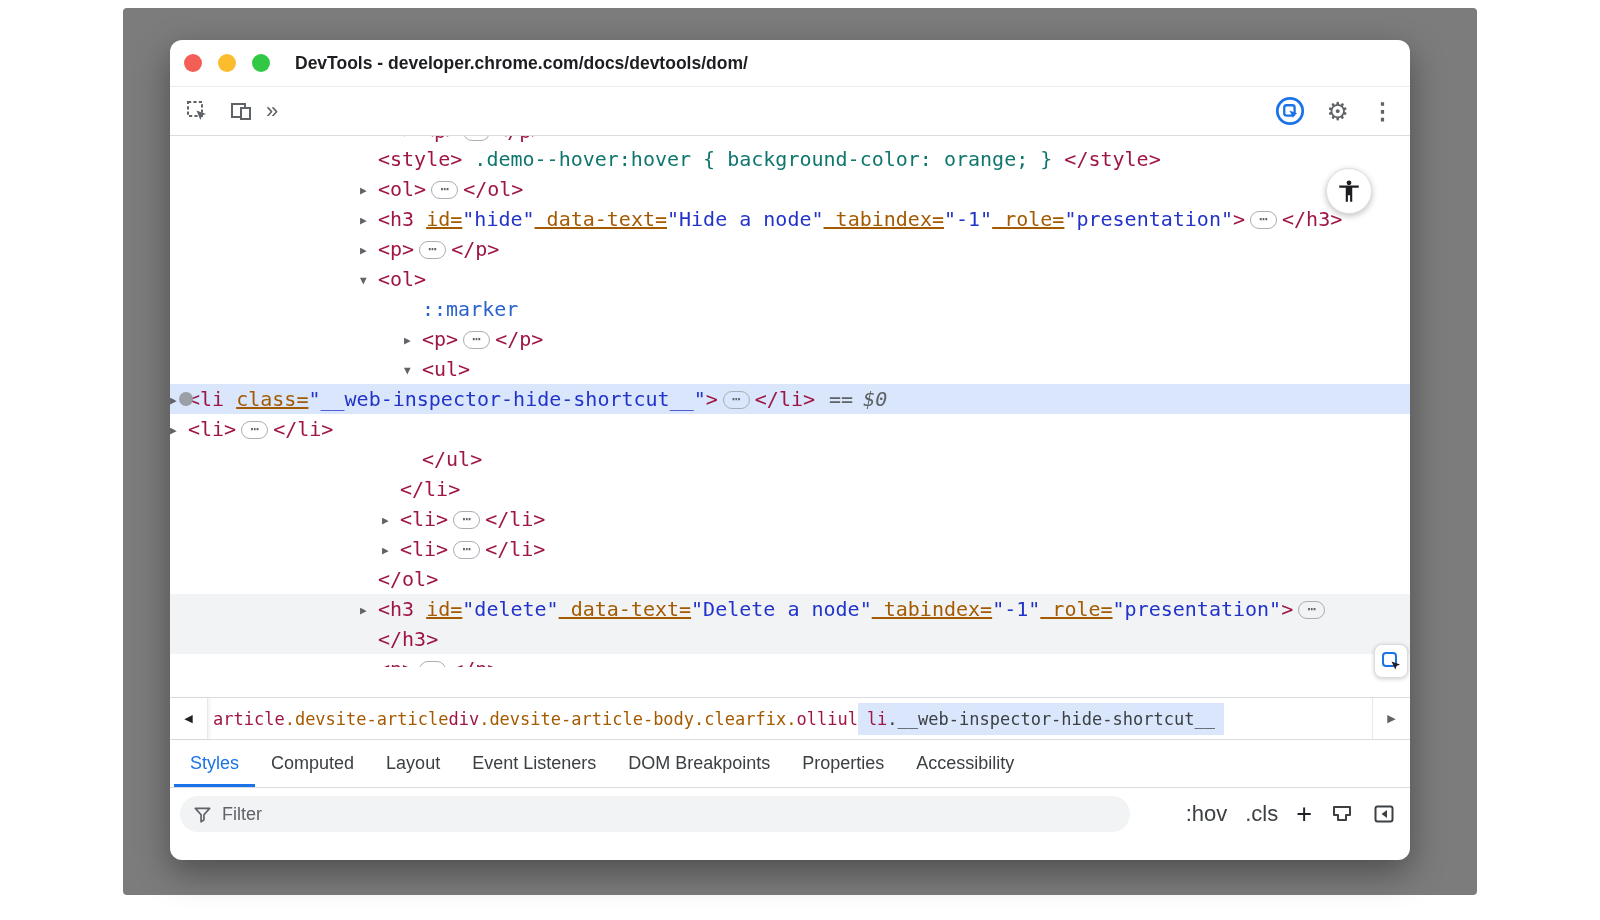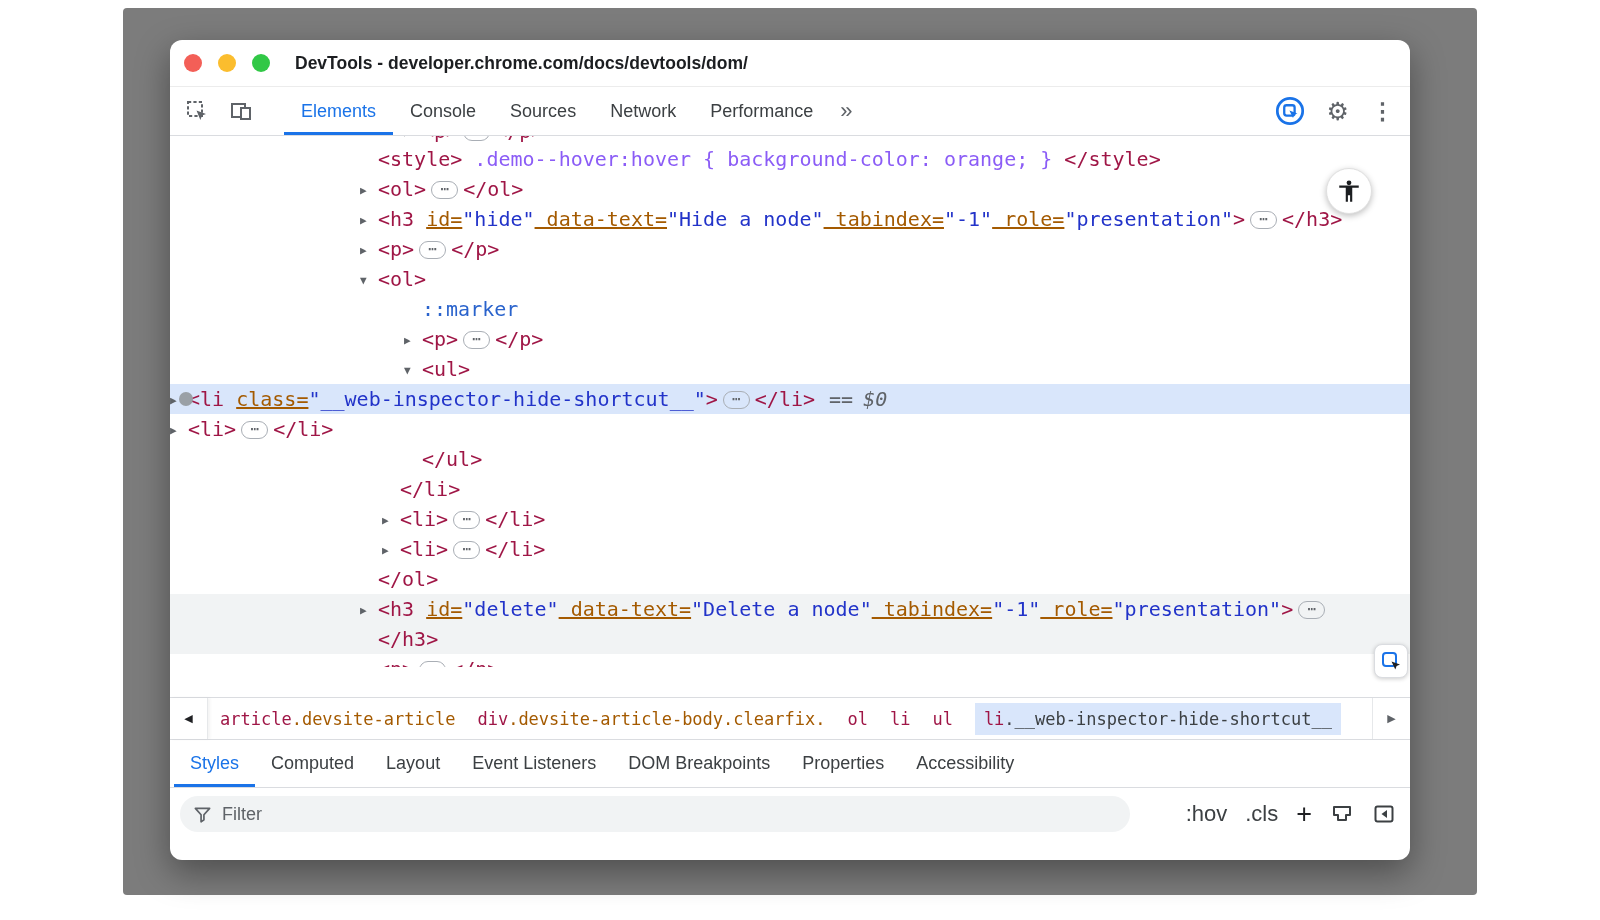--- a/index.html
+++ b/index.html
@@ -34,39 +34,39 @@
   
   .tree{position:relative;height:561px;overflow:hidden;font-family:"DejaVu Sans Mono",monospace;
     font-size:20px;color:#202124;}
   .row{height:30px;line-height:30px;white-space:pre;position:relative;}
   .row.partial-top{height:8px;overflow:hidden;}
   .row.partial-top .clip{position:relative;top:-20px;display:block;}
   .row.partial-bottom{height:13px;overflow:hidden;}
   .lvl0{padding-left:190px;}.lvl1{padding-left:212px;}.lvl2{padding-left:234px;}.lvl3{}
   .tw{display:inline-block;width:18px;font-size:11px;color:var(--gray);vertical-align:2px;}
   .tag{color:var(--tag);}.attr{color:var(--attr);text-decoration:underline;}.val{color:var(--val);}
-  .pseudo{color:var(--pseudo);}.txt{color:#8b5cf6;}
+  .pseudo{color:var(--pseudo);}.txt{color:#0f766e;}
   .pill{display:inline-block;min-width:27px;height:18px;line-height:15px;border:1.5px solid #a9aeb5;
     border-radius:9px;margin:0 5px;text-align:center;font-size:15px;color:#606469;vertical-align:2px;cursor:pointer;}
   .eq{color:var(--gray);margin-left:14px;}
   .dollar{color:var(--gray);font-style:italic;margin-left:10px;}
   .row.selrow{background:var(--selbg);}
   .row.hovrow{background:var(--hovbg);}
   .bp-dot{position:absolute;left:9px;top:8px;width:14px;height:14px;border-radius:50%;background:#9aa0a6;}
   
   .a11y-btn{position:absolute;left:1156px;top:128px;width:46px;height:46px;border-radius:50%;background:#fff;
     border:1px solid #e0e0e0;box-shadow:0 2px 6px rgba(0,0,0,.25);display:flex;align-items:center;justify-content:center;cursor:pointer;}
   .dock-btn{position:absolute;left:1204px;top:604px;width:34px;height:34px;border-radius:8px;background:#fff;
     border:1px solid var(--border);box-shadow:0 1px 4px rgba(0,0,0,.2);display:flex;align-items:center;justify-content:center;cursor:pointer;}
   
   .crumbbar{height:42px;border-top:1px solid var(--border);display:flex;align-items:center;position:relative;background:#fff;}
   .crumb-nav{width:38px;height:100%;display:flex;align-items:center;justify-content:center;font-size:11px;color:#202124;cursor:pointer;}
   .crumb-nav.left{border-right:1px solid #e6e8ea;box-shadow:2px 0 3px rgba(0,0,0,.05);}
   .crumb-nav.right{position:absolute;right:0;top:0;border-left:1px solid #e6e8ea;background:#fff;color:var(--gray);}
-  .crumbs{display:flex;align-items:center;margin-left:12px;gap:22px;font-family:"DejaVu Sans Mono",monospace;font-size:17px;white-space:pre;}
+  .crumbs{display:flex;align-items:center;margin-left:5px;font-family:"DejaVu Sans Mono",monospace;font-size:17px;white-space:pre;}
   .crumb{cursor:pointer;}
   .ctag{color:var(--tag);}.ccls{color:var(--attr);}
   .crumb.sel{background:var(--selbg);padding:6px 9px;}
   .crumb.sel .ccls{color:#3c4043;}
   
   .stabs{height:48px;border-top:1px solid var(--border);display:flex;align-items:stretch;padding-left:4px;background:#fff;}
   .stab{display:flex;align-items:center;padding:0 16px;font-size:18px;color:var(--ui);cursor:pointer;}
   .stab.sel{color:var(--blue);box-shadow:inset 0 -3px 0 var(--blue);}
   
   .filterbar{height:53px;border-top:1px solid var(--border);display:flex;align-items:center;background:#fff;}
@@ -99,27 +99,20 @@
           <rect x="3" y="3" width="14" height="14" fill="none" stroke="#5f6368" stroke-width="2" stroke-dasharray="3.2 2.2"></rect>
           <path d="M11.5 11.5 L21 15 L17 16.6 L15.4 21 Z" fill="#5f6368"></path>
         </svg>
     </span>
     <span class="tbicon device">
       <svg width="24" height="24" viewBox="0 0 24 24">
           <rect x="3" y="5" width="13" height="13" fill="none" stroke="#5f6368" stroke-width="2"></rect>
           <rect x="12" y="9" width="9" height="11" fill="#ffffff" stroke="#5f6368" stroke-width="2"></rect>
         </svg>
     </span>
-    <div class="dtabs">
-      <div class="dtab sel">Elements</div>
-      <div class="dtab">Console</div>
-      <div class="dtab">Sources</div>
-      <div class="dtab">Network</div>
-      <div class="dtab">Performance</div>
-    </div>
     <span class="moretabs">»</span>
     <div class="tb-right">
       <span class="tbicon">
         <svg width="30" height="30" viewBox="0 0 26 26">
             <circle cx="13" cy="13" r="11" fill="#ffffff" stroke="#1a73e8" stroke-width="2.4"></circle>
             <rect x="8" y="8" width="9" height="9" rx="2" fill="none" stroke="#1a73e8" stroke-width="2"></rect>
             <path d="M12.5 12.5 l7 2.6-2.9 1-1 2.9z" fill="#1a73e8"></path>
           </svg>
       </span>
       <span class="gear">⚙</span>

